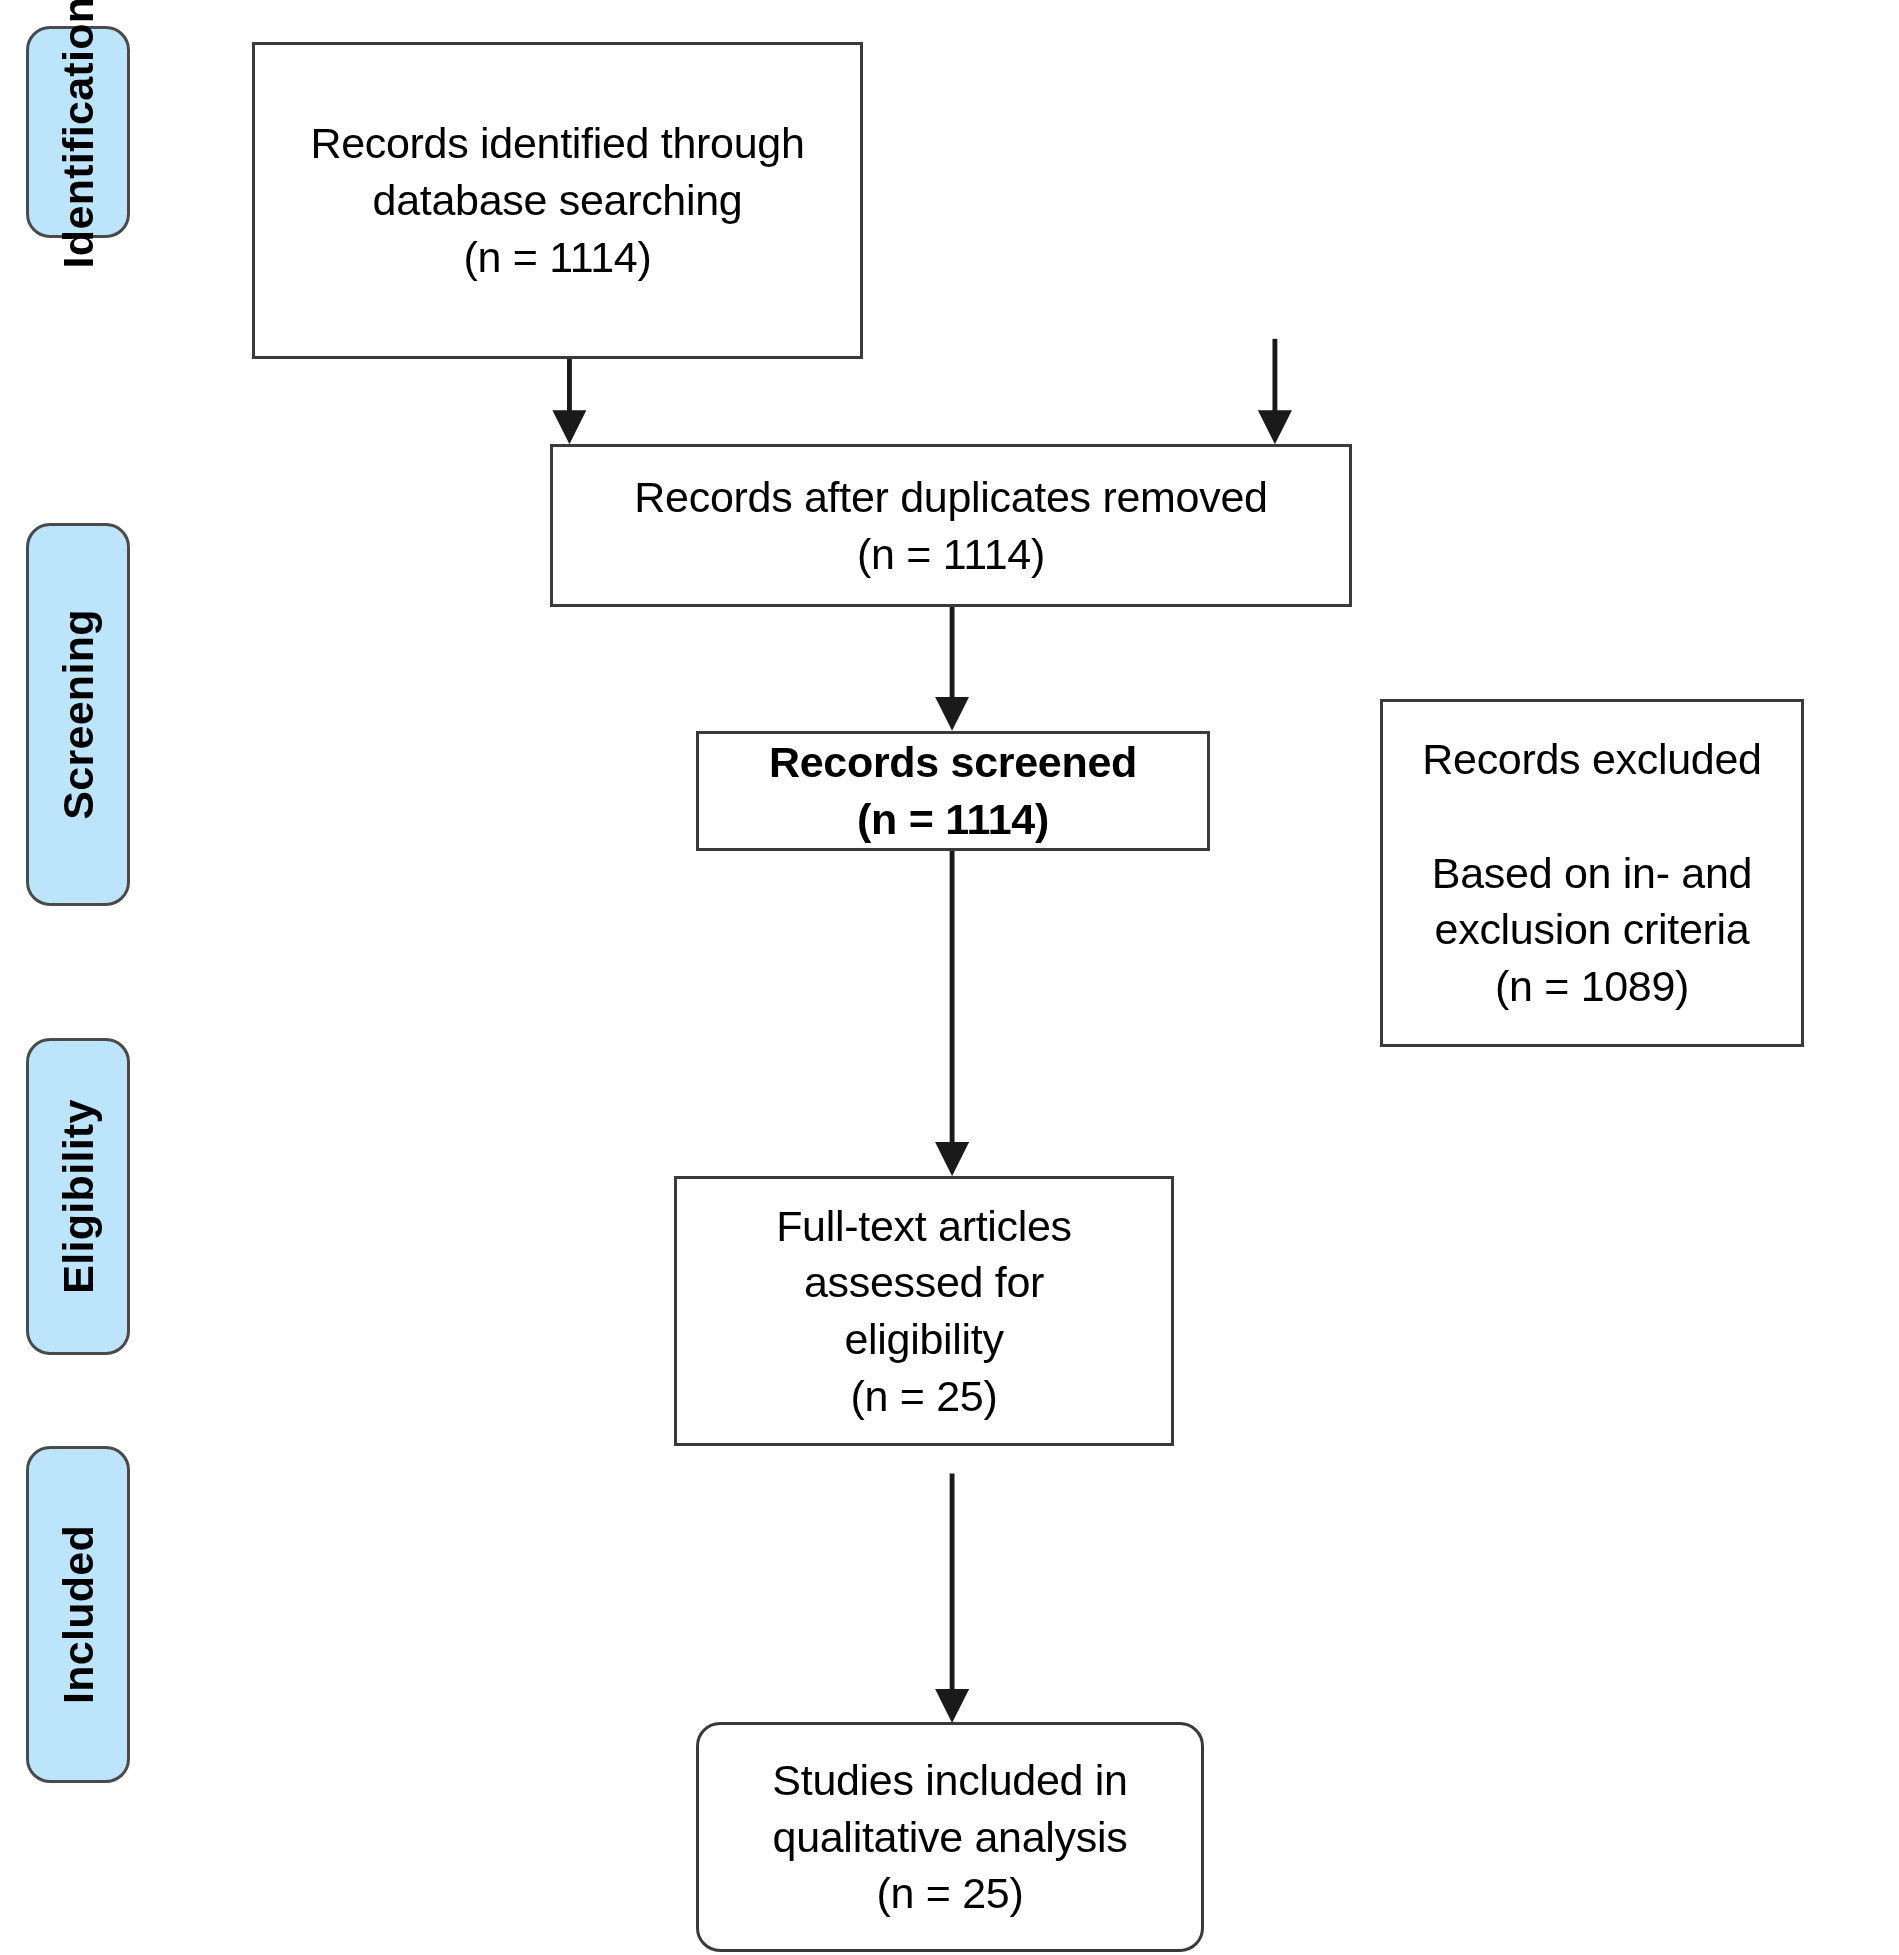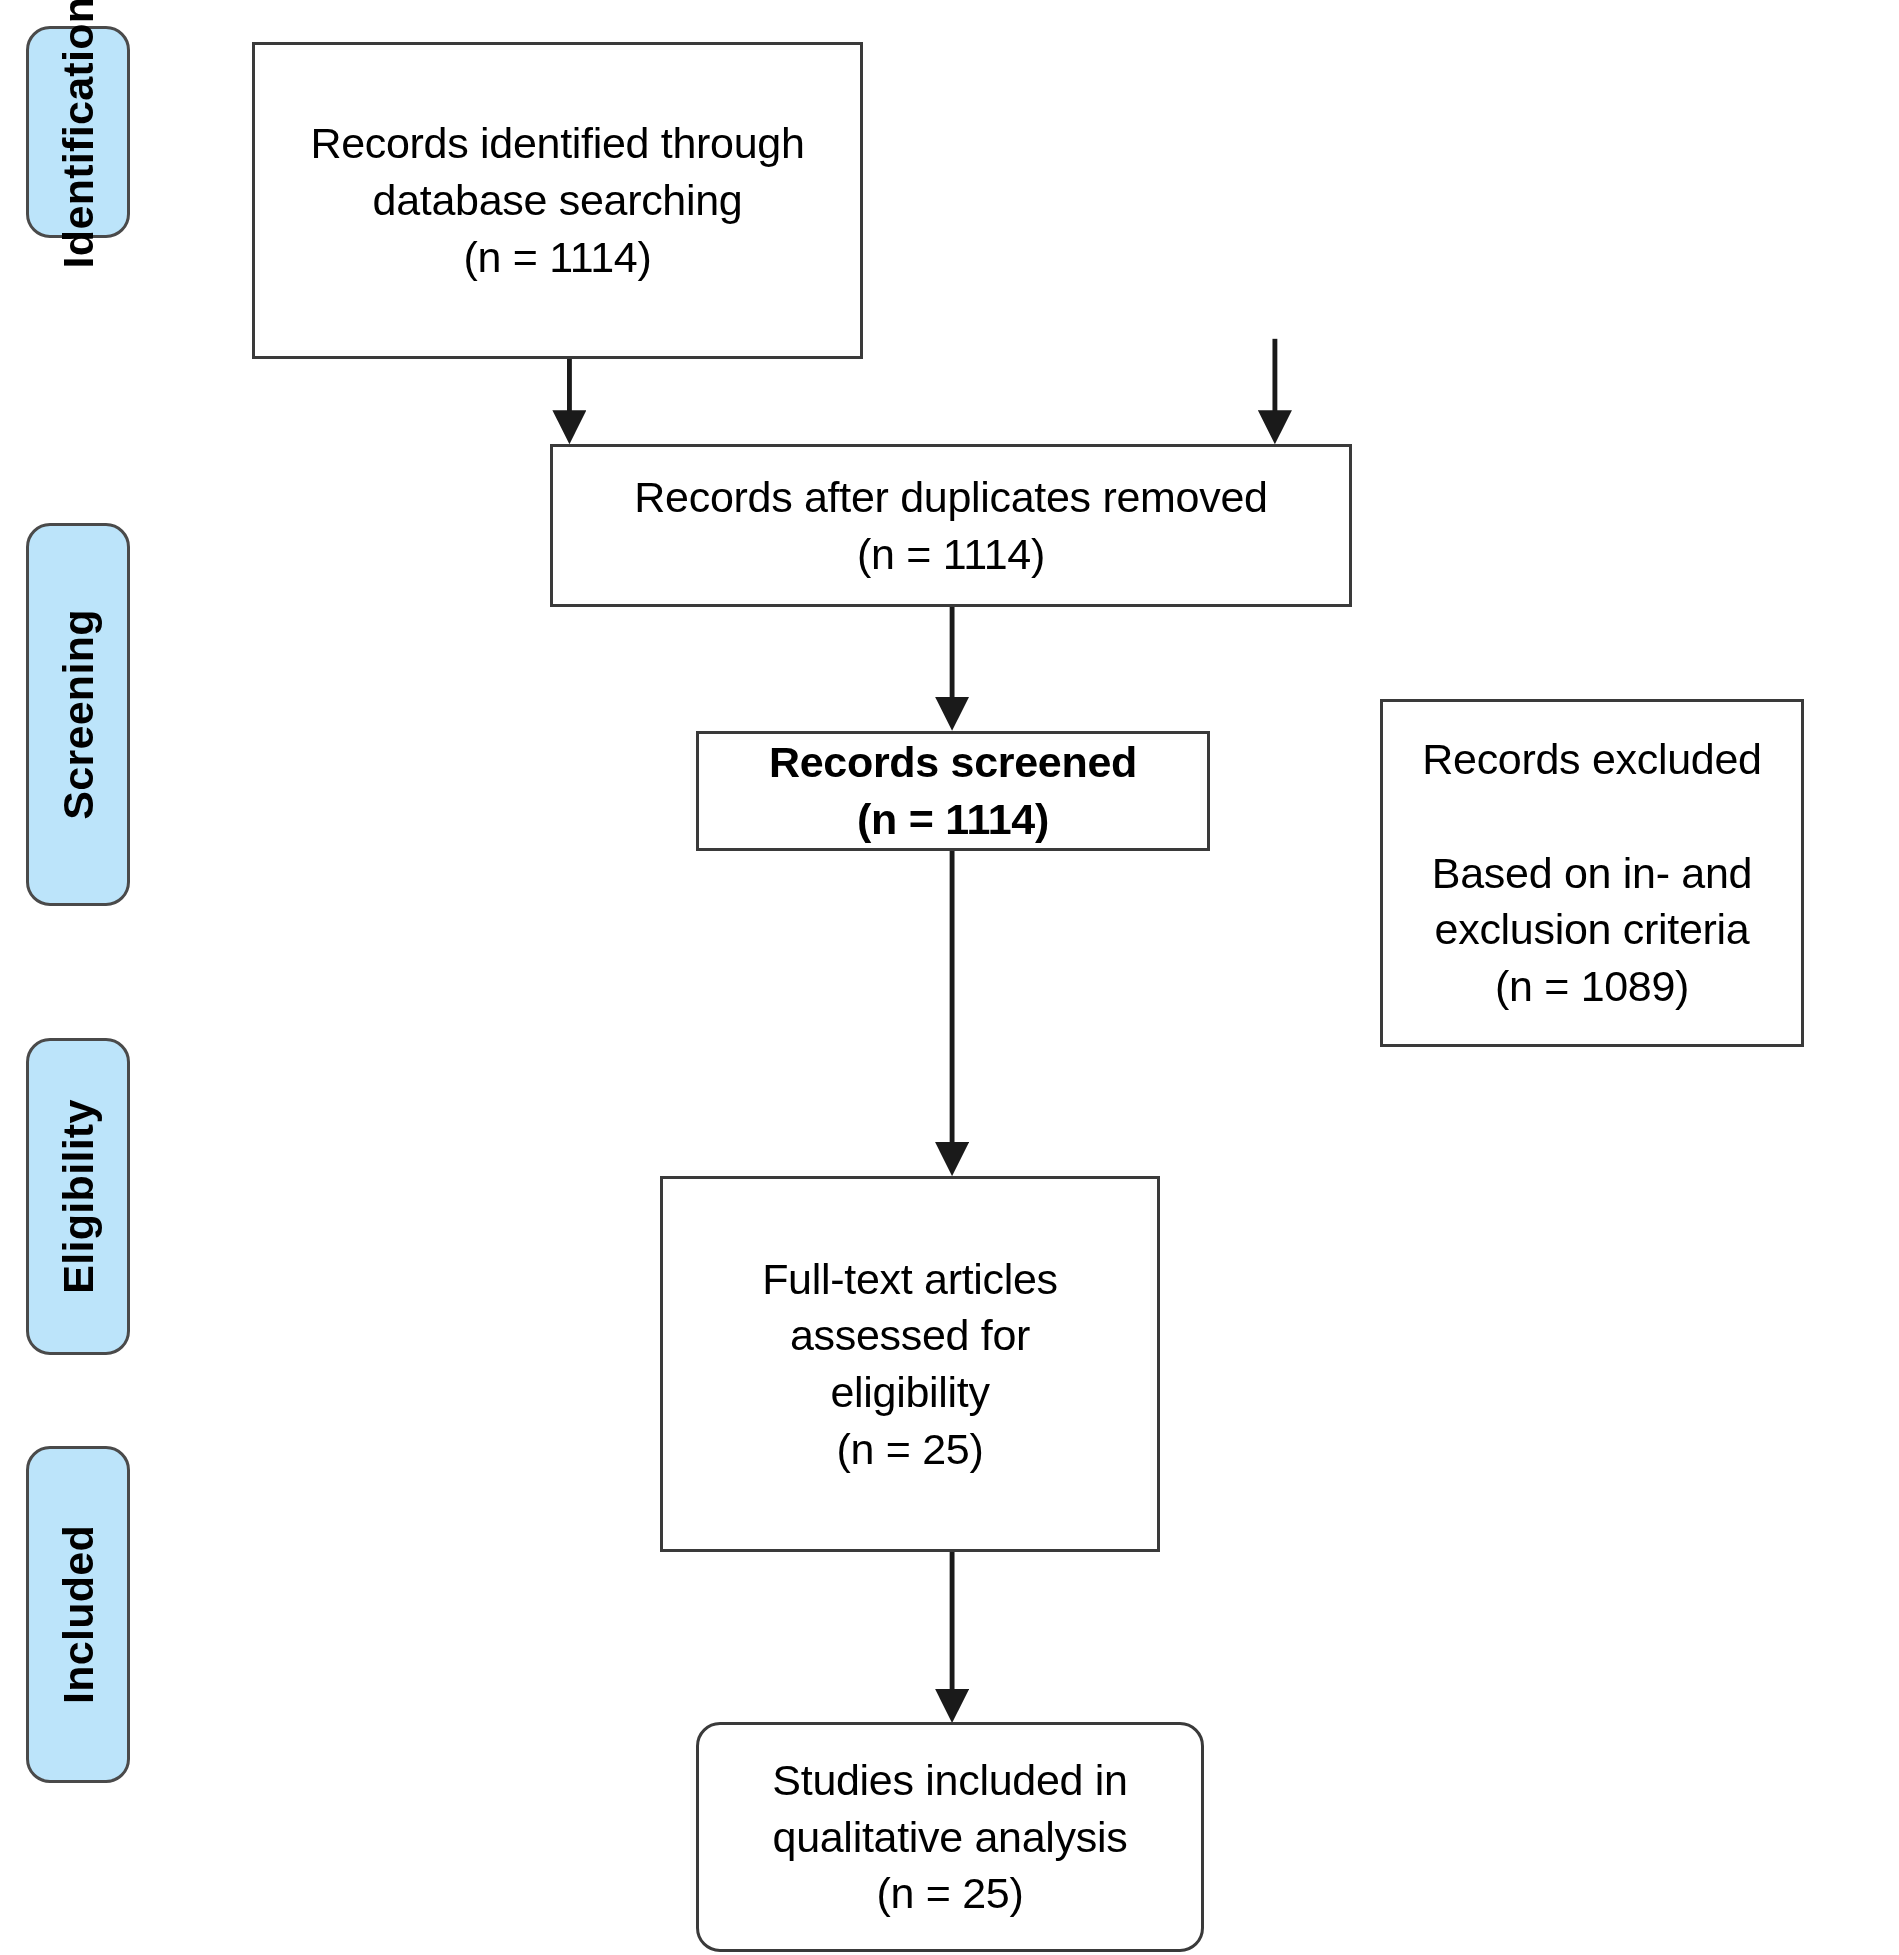--- a/index.html
+++ b/index.html
@@ -127,21 +127,21 @@
   </div>
 
   <div class="flowbox" style="left:1380px; top:670px; width:424px; height:348px;margin-top:29px;">
     <span class="txt">Records excluded
 
 Based on in- and
 exclusion criteria
 (n = 1089)</span>
   </div>
 
-  <div class="flowbox" style="left:660px; top:1176px; width:500px; height:376px;">
+  <div class="flowbox" style="left:674px; top:1176px; width:500px; height:270px;">
     <span class="txt">Full-text articles
 assessed for
 eligibility
 (n = 25)</span>
   </div>
 
   <div class="flowbox" style="left:696px; top:1722px; width:508px; height:230px;border-radius:24px;">
     <span class="txt">Studies included in
 qualitative analysis
 (n = 25)</span>

